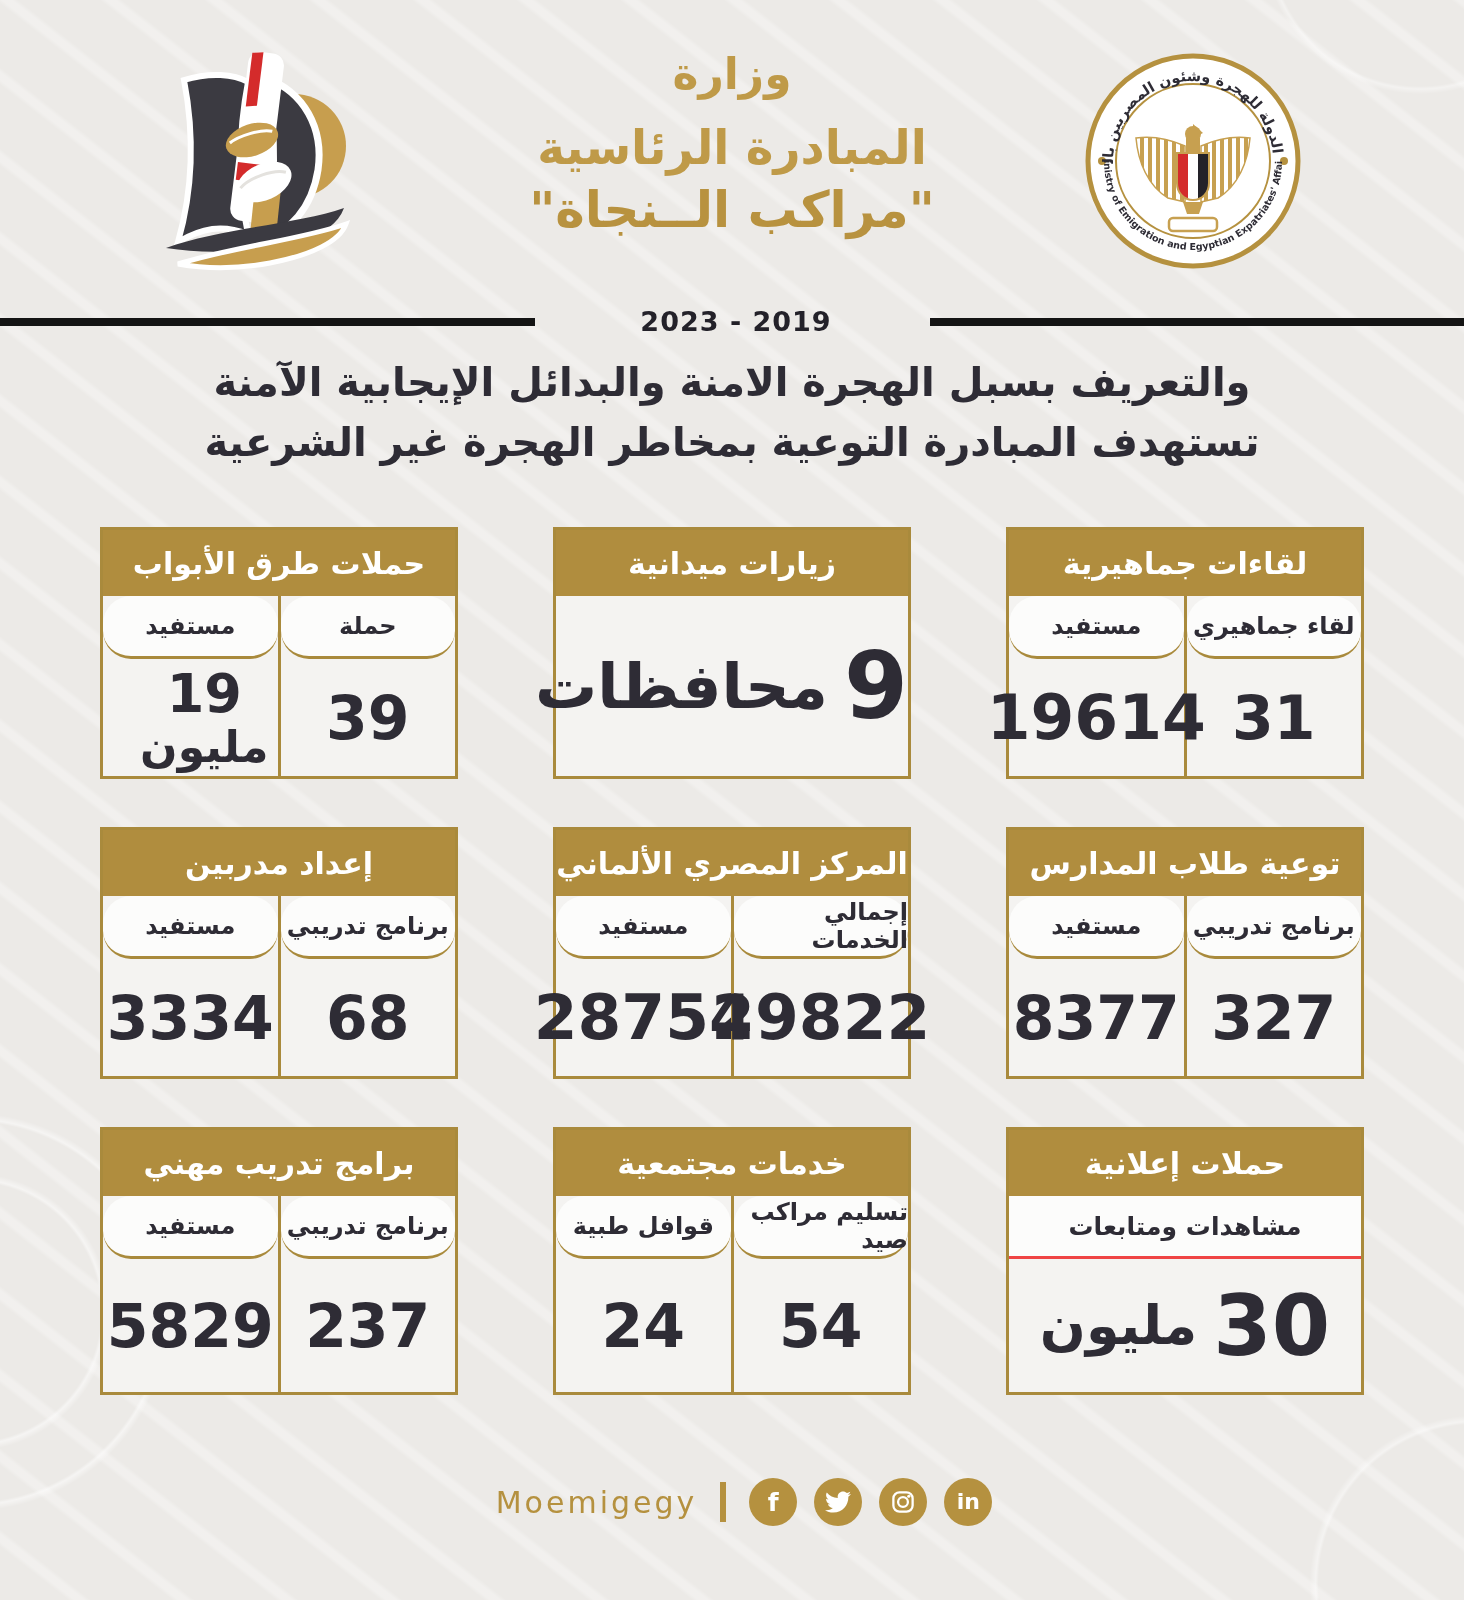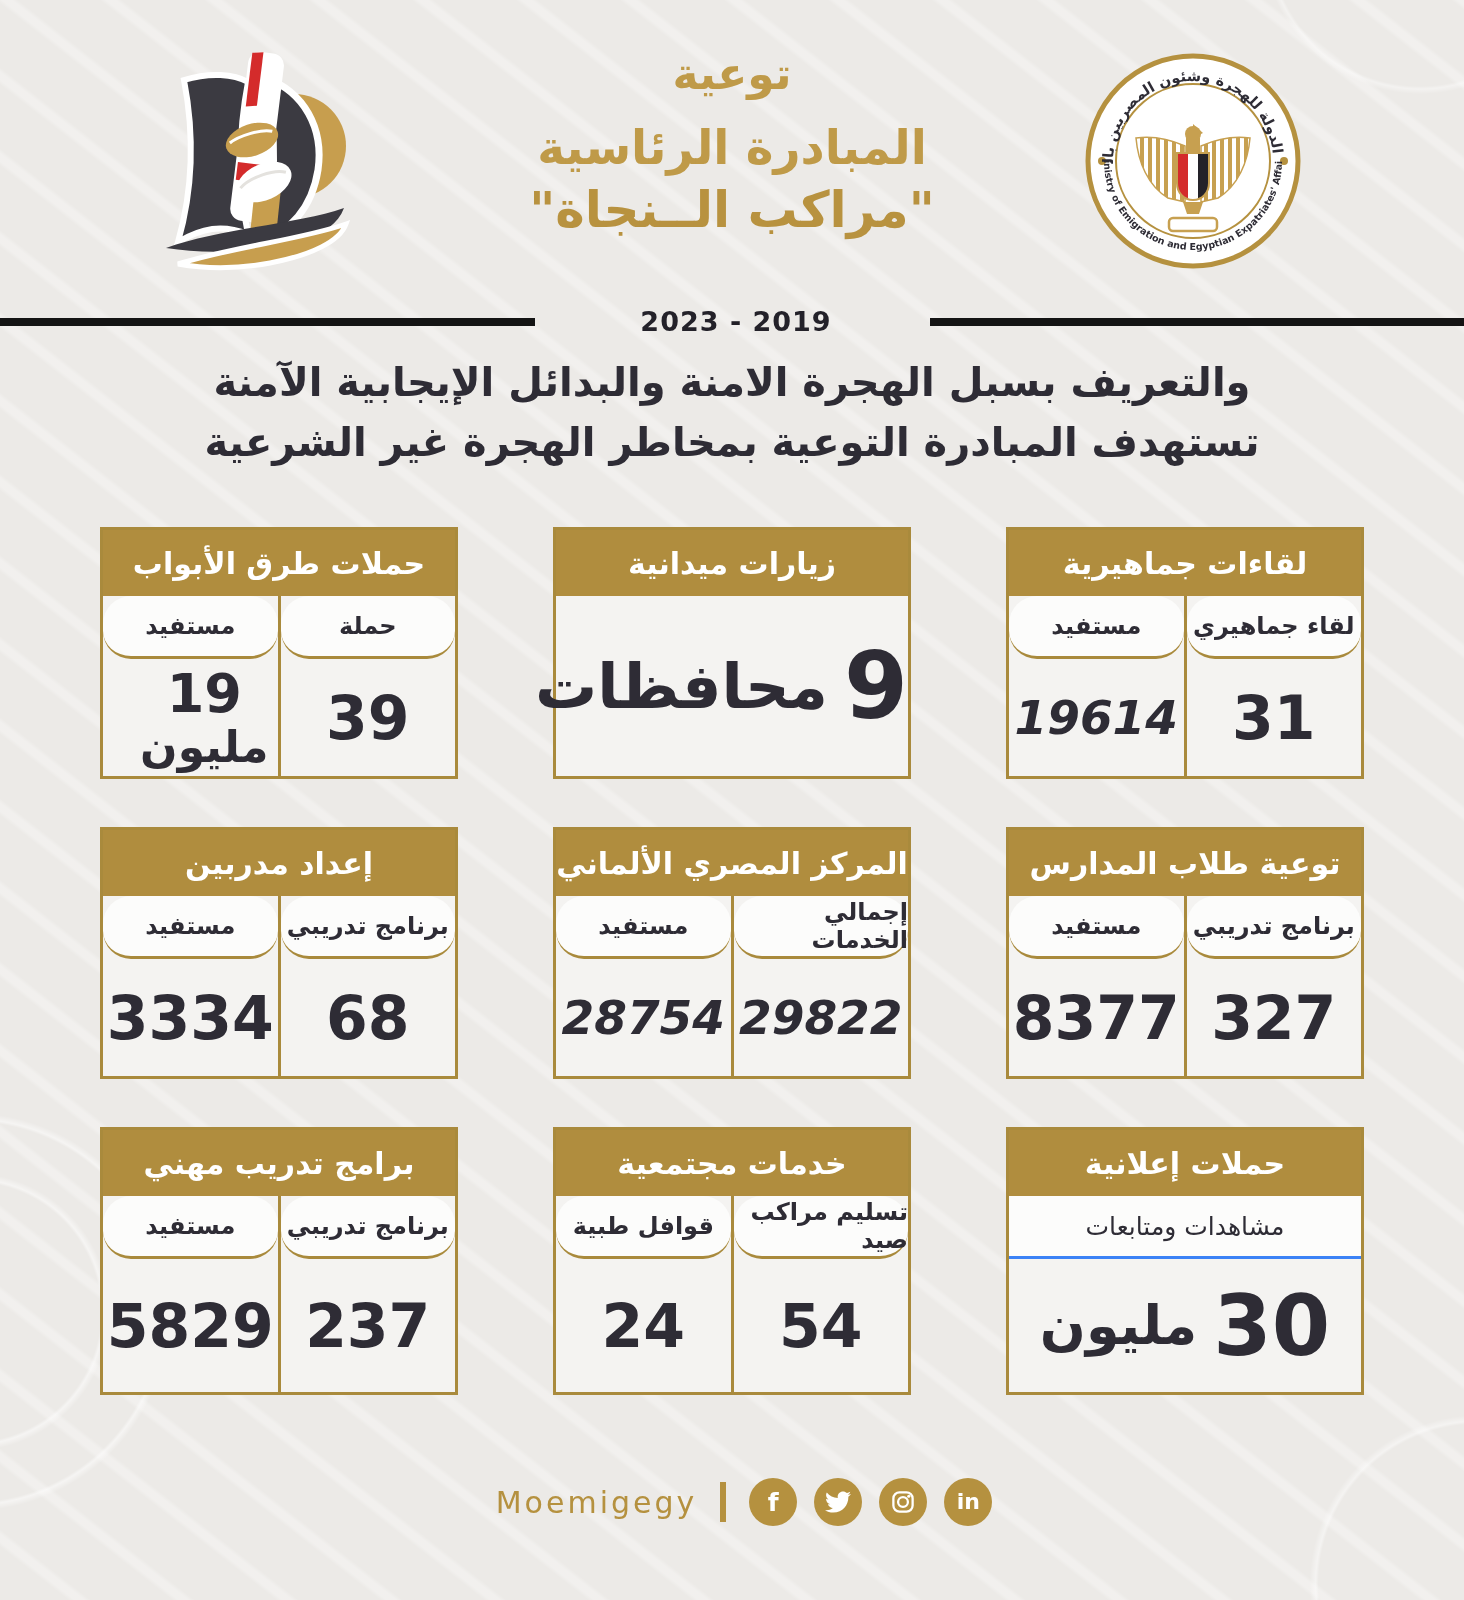--- a/index.html
+++ b/index.html
@@ -67,29 +67,29 @@
   }
   .cols{flex:1;display:flex;min-height:0;}
   .col{flex:1;display:flex;flex-direction:column;min-width:0;}
   .col + .col{border-inline-start:3px solid #a98a3c;}
   .label{
     height:60px;flex:0 0 60px;background:#fcfcfb;border-bottom:3px solid #a98a3c;
     display:flex;align-items:center;justify-content:center;
     font-size:24px;font-weight:700;color:#2e2c35;border-radius:28px;
   }
   .widelabel{
-    height:60px;flex:0 0 60px;background:#fcfcfb;border-bottom:3px solid #3b82f6;
+    height:60px;flex:0 0 60px;background:#fcfcfb;border-bottom:3px solid #ef4444;
     display:flex;align-items:center;justify-content:center;
-    font-size:25px;font-weight:400;color:#2e2c35;
+    font-size:25px;font-weight:700;color:#2e2c35;
   }
   .value{
     flex:1;display:flex;align-items:center;justify-content:center;
     font-size:60px;font-weight:800;color:#2e2c35;direction:ltr;
   }
-  .value.v5{font-size:47px;font-style:italic;}
+  .value.v5{font-size:63px;}
   .value.stack{flex-direction:column;line-height:1;direction:rtl;padding-left:28px;}
   .value.stack .num{font-size:54px;font-weight:800;}
   .value.stack .unit{font-size:44px;font-weight:800;margin-top:4px;}
   .bigv{
     flex:1;display:flex;align-items:center;justify-content:center;gap:16px;
     color:#2e2c35;font-weight:800;
   }
   .bigv .bign{font-size:92px;}
   .bigv .bigw{font-size:62px;}
   .bigv.ad .bign{font-size:84px;}
@@ -144,21 +144,21 @@
           <ellipse cx="116" cy="146" rx="29" ry="18" fill="#ffffff"></ellipse>
           <path d="M92,142 C104,136 130,138 140,146" stroke="#e4e2de" stroke-width="3" fill="none"></path>
         </g>
 
         <path d="M18,212 C72,192 152,188 196,172 C190,188 176,197 156,203 C114,216 62,219 18,212 Z" fill="#3b3a41"></path>
         <path d="M30,228 C88,210 152,204 198,188 C192,205 164,219 122,227 C90,233 58,233 30,228 Z" fill="#c79e4e" stroke="#ffffff" stroke-width="5"></path>
       </svg>
     </div>
 
     <div class="brand-title">
-      <div class="t1">توعية</div>
+      <div class="t1">وزارة</div>
       <div class="t2">المبادرة الرئاسية</div>
       <div class="t3">"مراكب الــنجاة"</div>
     </div>
 
     <div class="seal">
       <svg viewBox="0 0 222 222" width="222" height="222">
         <defs>
           <path id="arcTop" d="M 31,111 A 80,80 0 0 1 191,111"></path>
           <path id="arcBot" d="M 22,111 A 89,89 0 0 0 200,111"></path>
           <clipPath id="shieldClip">

